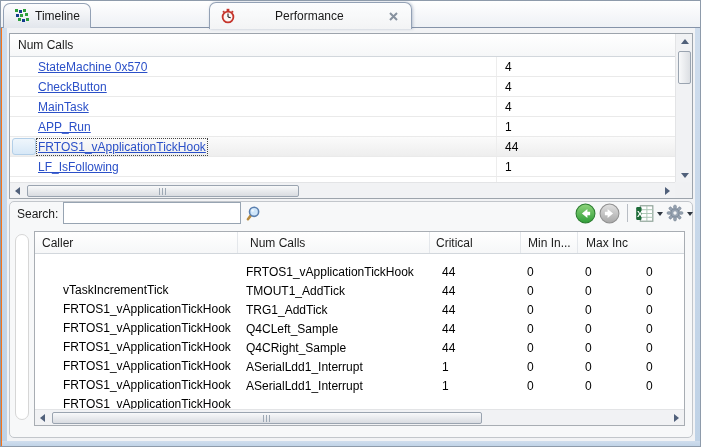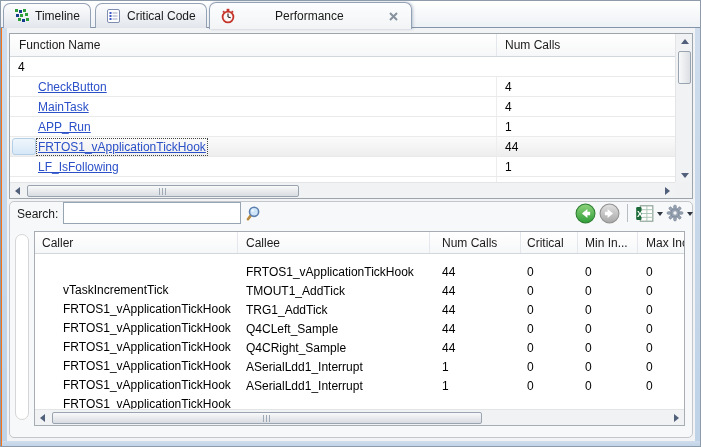--- a/index.html
+++ b/index.html
@@ -116,32 +116,20 @@
         <rect x="9" y="1" width="3" height="3" fill="#2da03c"></rect>
           <rect x="2" y="6" width="3" height="3" fill="#123c8c"></rect>
         <rect x="6" y="6" width="3" height="3" fill="#2da03c"></rect>
           <rect x="11" y="5" width="3" height="3" fill="#2da03c"></rect>
         <rect x="4" y="10" width="3" height="3" fill="#2da03c"></rect>
           <rect x="8" y="11" width="3" height="3" fill="#123c8c"></rect>
         <rect x="12" y="10" width="3" height="3" fill="#2da03c"></rect>
       </svg>
       <span>Timeline</span>
     </div>
-    <div class="tab" style="left:94px;">
-      <svg class="ticon" viewBox="0 0 16 16">
-        <rect x="1.5" y="1.5" width="12" height="13" rx="1.5" fill="#ffffff" stroke="#7d8db0"></rect>
-        <rect x="3.5" y="4" width="2" height="2" fill="#3a57c4"></rect>
-          <rect x="6.5" y="4.5" width="5" height="1" fill="#9aa6c0"></rect>
-        <rect x="3.5" y="7" width="2" height="2" fill="#3a57c4"></rect>
-          <rect x="6.5" y="7.5" width="5" height="1" fill="#9aa6c0"></rect>
-        <rect x="3.5" y="10" width="2" height="2" fill="#3a57c4"></rect>
-          <rect x="6.5" y="10.5" width="5" height="1" fill="#9aa6c0"></rect>
-      </svg>
-      <span>Critical Code</span>
-    </div>
     <div class="tab active" style="left:208px;gap:39px;">
       <svg class="ticon" viewBox="0 0 16 16">
         <rect x="6.6" y="0.8" width="2.8" height="2.2" fill="#c5342b"></rect>
         <rect x="2.6" y="3" width="2" height="1.4" fill="#c5342b" transform="rotate(-40 3.6 3.7)"></rect>
         <rect x="11.4" y="3" width="2" height="1.4" fill="#c5342b" transform="rotate(40 12.4 3.7)"></rect>
         <circle cx="8" cy="9" r="5.4" fill="#fdf7f5" stroke="#c5342b" stroke-width="1.8"></circle>
         <line x1="8" y1="9" x2="8" y2="5.4" stroke="#222" stroke-width="1.1"></line>
         <line x1="8" y1="9" x2="10.7" y2="9.8" stroke="#222" stroke-width="1.1"></line>
       </svg>
       <span>Performance</span>
@@ -153,26 +141,28 @@
     </div>
   </div>
 
   <div class="inner-bg"></div>
   <div class="band" style="left:1px; top:27px; width:5px; height:419px;"></div>
   <div class="band" style="left:694px; top:27px; width:6px; height:419px;"></div>
   <div class="band" style="left:1px; top:440px; width:699px; height:6px;"></div>
 
   <div class="panel t1">
     <div class="thead">
-      <div class="h1">Function Name</div>
       <div class="h2">Num Calls</div>
     </div>
     <div class="t1rows">
   <div class="t1row">
 
+    <div class="c1">
+            <a class="fnlink">StateMachine 0x570</a>
+          </div>
     <div class="c2">4</div>
   </div>
 
   <div class="t1row">
 
     <div class="c1">
             <a class="fnlink">CheckButton</a>
           </div>
     <div class="c2">4</div>
   </div>
@@ -299,21 +289,20 @@
       </svg>
     </div>
     <div class="caret"></div>
   </div>
 
   <div class="strip"></div>
 
   <div class="panel t2">
     <div class="thead">
       <div class="h1">Caller</div>
-      <div class="h2">Callee</div>
       <div class="h3">Num Calls</div>
       <div class="h4">Critical</div>
       <div class="h5">Min In...</div>
       <div class="h6">Max Inc</div>
     </div>
     <div class="t2rows">
   <div class="t2row">
     <div class="cc1">vTaskIncrementTick</div>
     <div class="cc2">FRTOS1_vApplicationTickHook</div>
     <div class="cc3">44</div>

